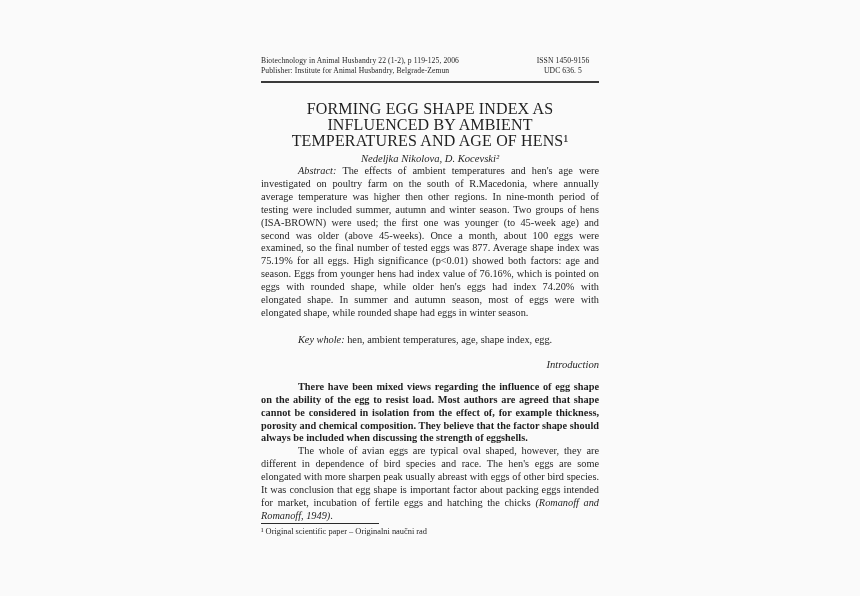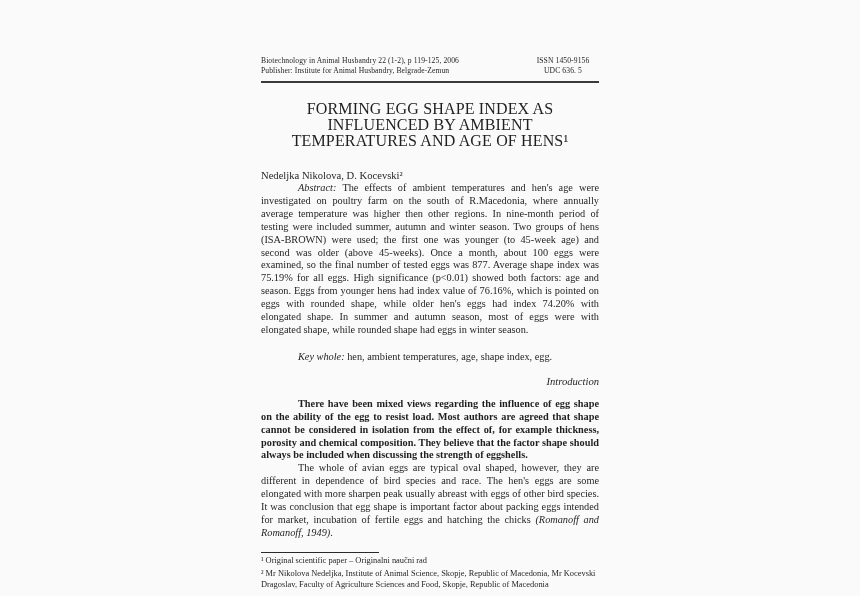--- a/index.html
+++ b/index.html
@@ -38,24 +38,25 @@
   .title {
     font-size: 16px;
     font-weight: normal;
     text-align: center;
     white-space: pre-line;
     line-height: 16px;
     letter-spacing: 0.15px;
     margin: 18px 0 0 0;
   }
   .authors {
-    text-align: left;
+    text-align: center;
+    font-style: italic;
     font-size: 10.6px;
     line-height: 13px;
-    margin-top: 20px;
+    margin-top: 3px;
   }
   .para {
     font-size: 10.3px;
     line-height: 12.9px;
     text-align: justify;
     text-indent: 37px;
     margin: 0;
   }
   .abstract {
   }
@@ -69,21 +70,20 @@
     font-weight: normal;
     text-align: right;
     line-height: 13px;
     margin: 11px 0 0 0;
   }
   .intro-first {
     margin-top: 10px;
     font-weight: bold;
   }
   .footnote-block {
-    margin-top: 12px;
   }
   .fn-rule {
     width: 118px;
     height: 0;
     border-top: 1px solid #2a2a2a;
   }
   .fn {
     font-size: 8.4px;
     line-height: 11.2px;
     margin-top: 2px;
@@ -119,16 +119,15 @@
 
   <h2 class="section-heading">Introduction</h2>
 
   <p class="para intro-first">There have been mixed views regarding the influence of egg shape on the ability of the egg to resist load. Most authors are agreed that shape cannot be considered in isolation from the effect of, for example thickness, porosity and chemical composition. They believe that the factor shape should always be included when discussing the strength of eggshells.</p>
 
   <p class="para"><span>The whole of avian eggs are typical oval shaped, however, they are different in dependence of bird species and race. The hen's eggs are some elongated with more sharpen peak usually abreast with eggs of other bird species. It was conclusion that egg shape is important factor about packing eggs intended for market, incubation of fertile eggs and hatching the chicks </span><i>(Romanoff and Romanoff, 1949)</i><span>.</span></p>
 
   <div class="footnote-block">
     <div class="fn-rule"></div>
     <div class="fn"><span>¹ </span><span>Original scientific paper – Originalni naučni rad</span></div>
-    <div class="fn"><span>² </span><span>Mr Nikolova Nedeljka, Institute of Animal Science, Skopje, Republic of Macedonia, Mr Kocevski Dragoslav, Faculty of Agriculture Sciences and Food, Skopje, Republic of Macedonia</span></div>
   </div>
 
 </div>
 
 </body></html>

